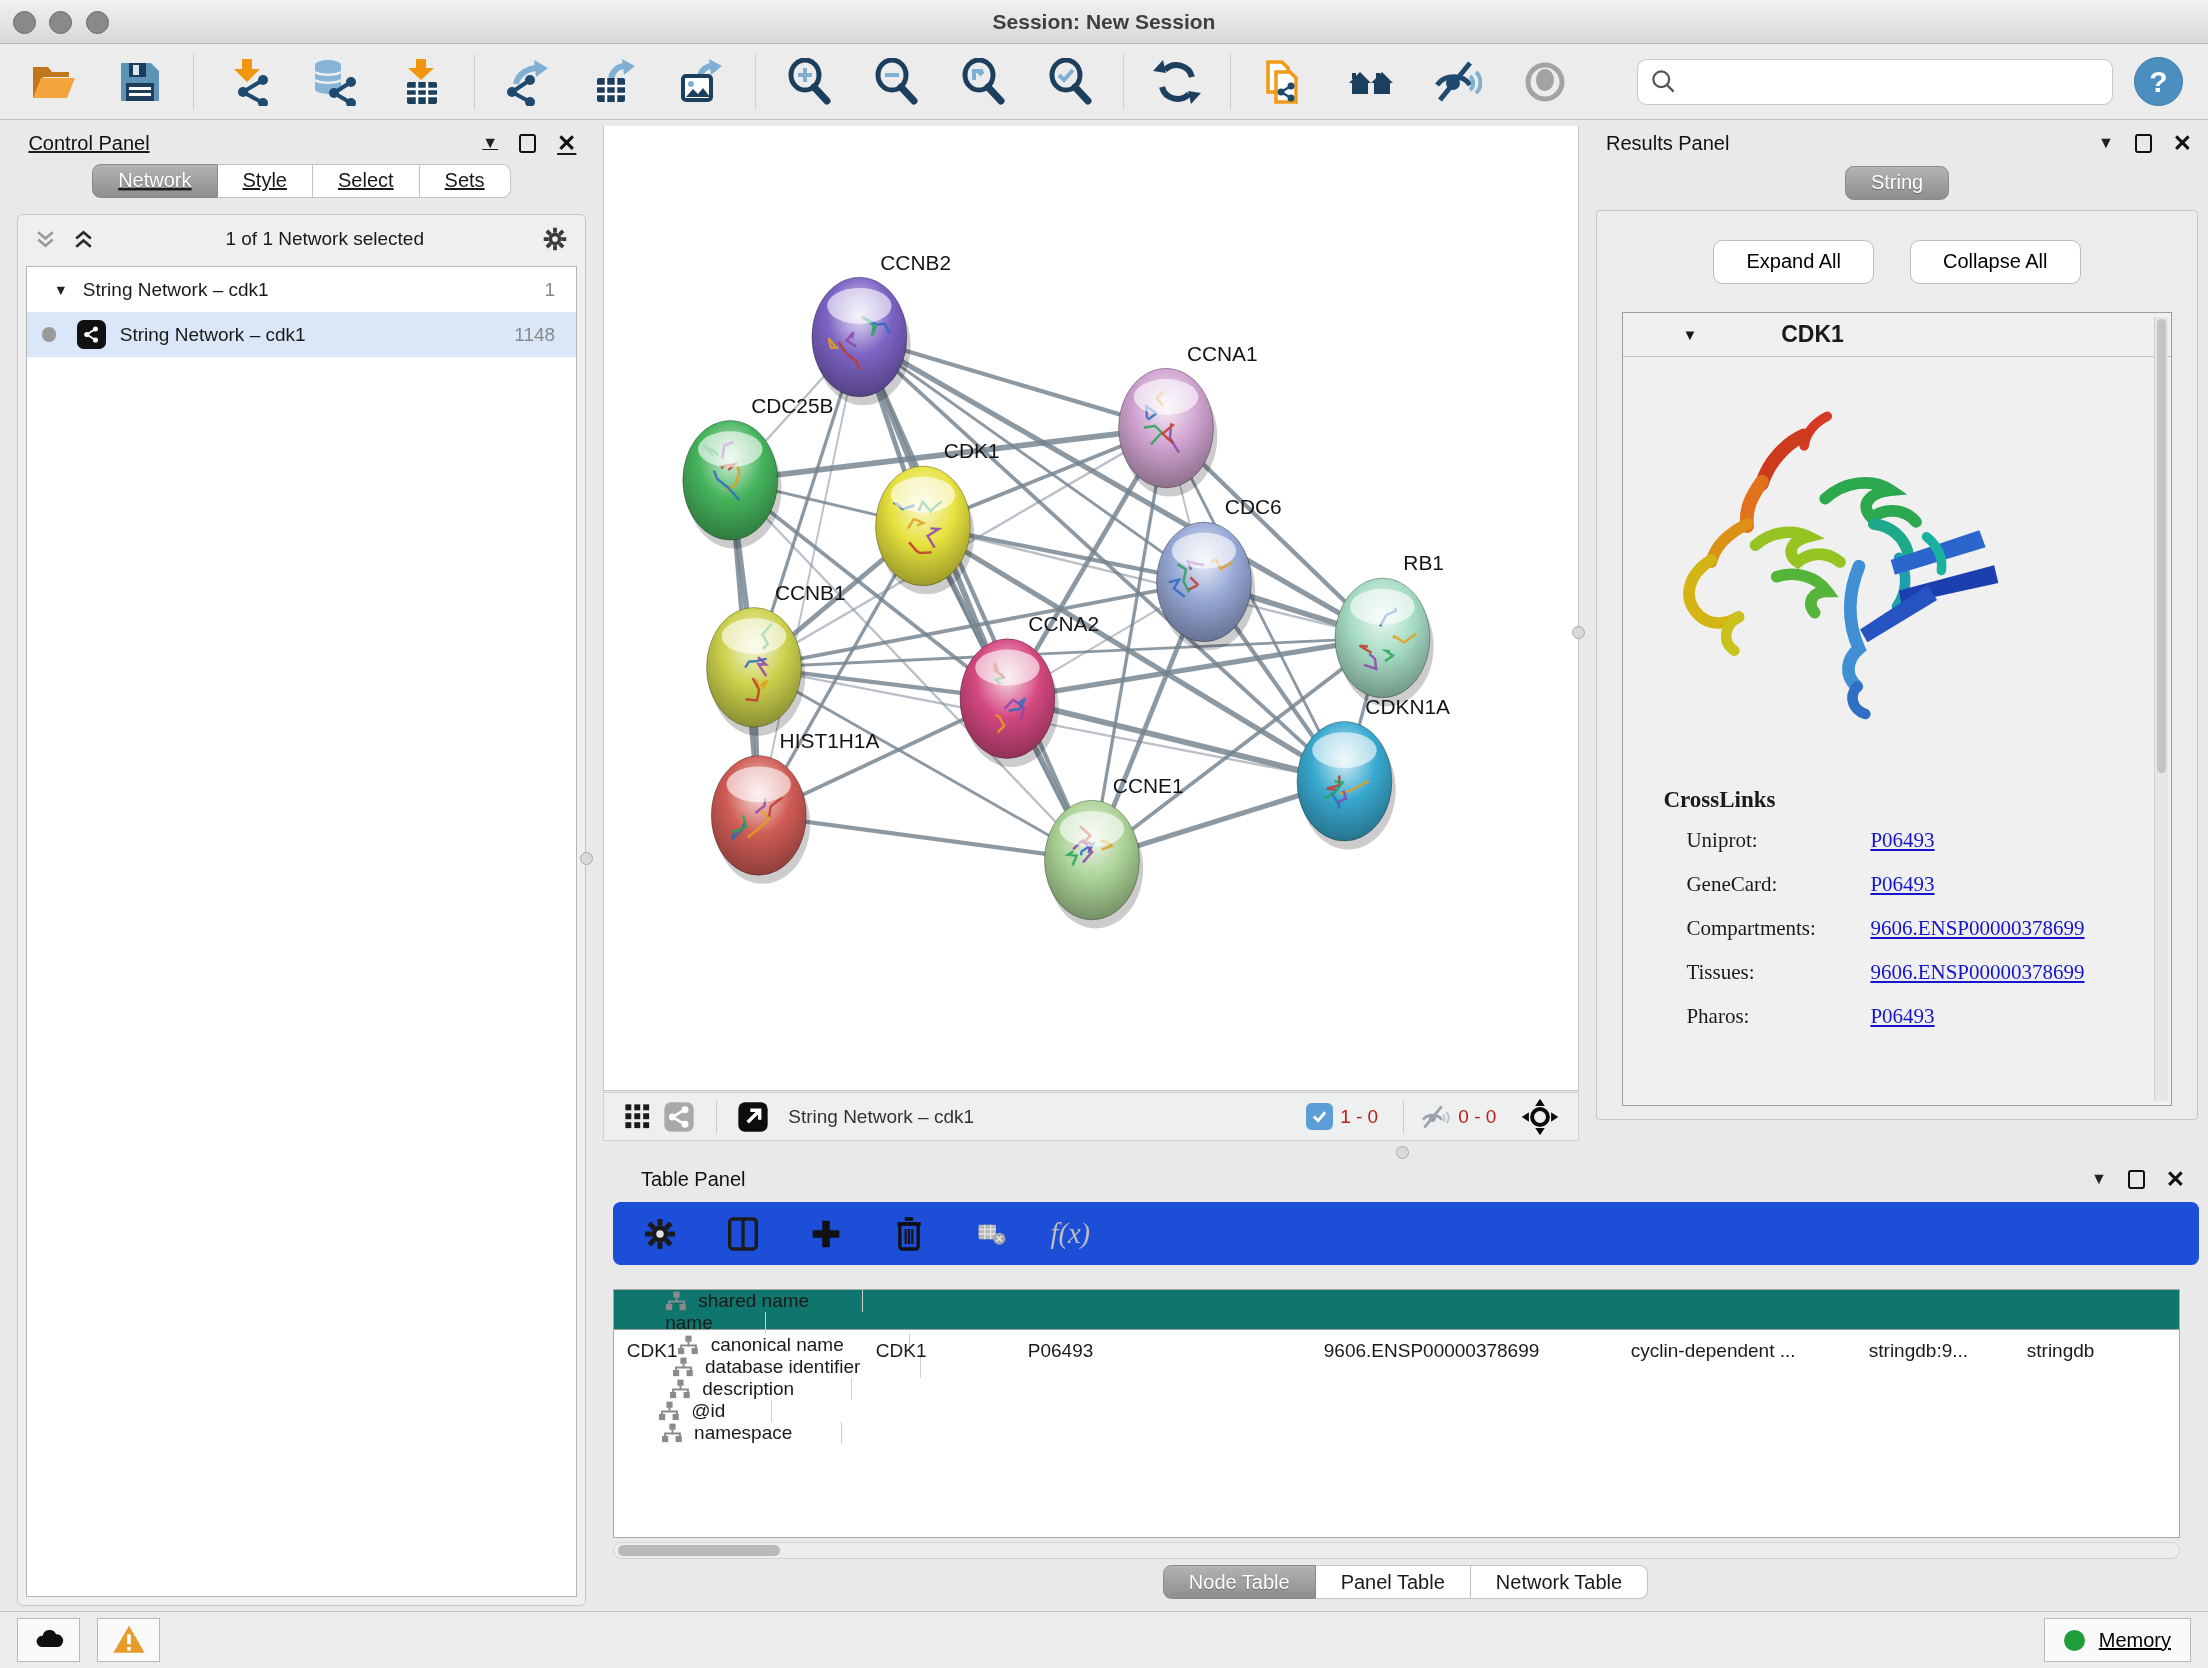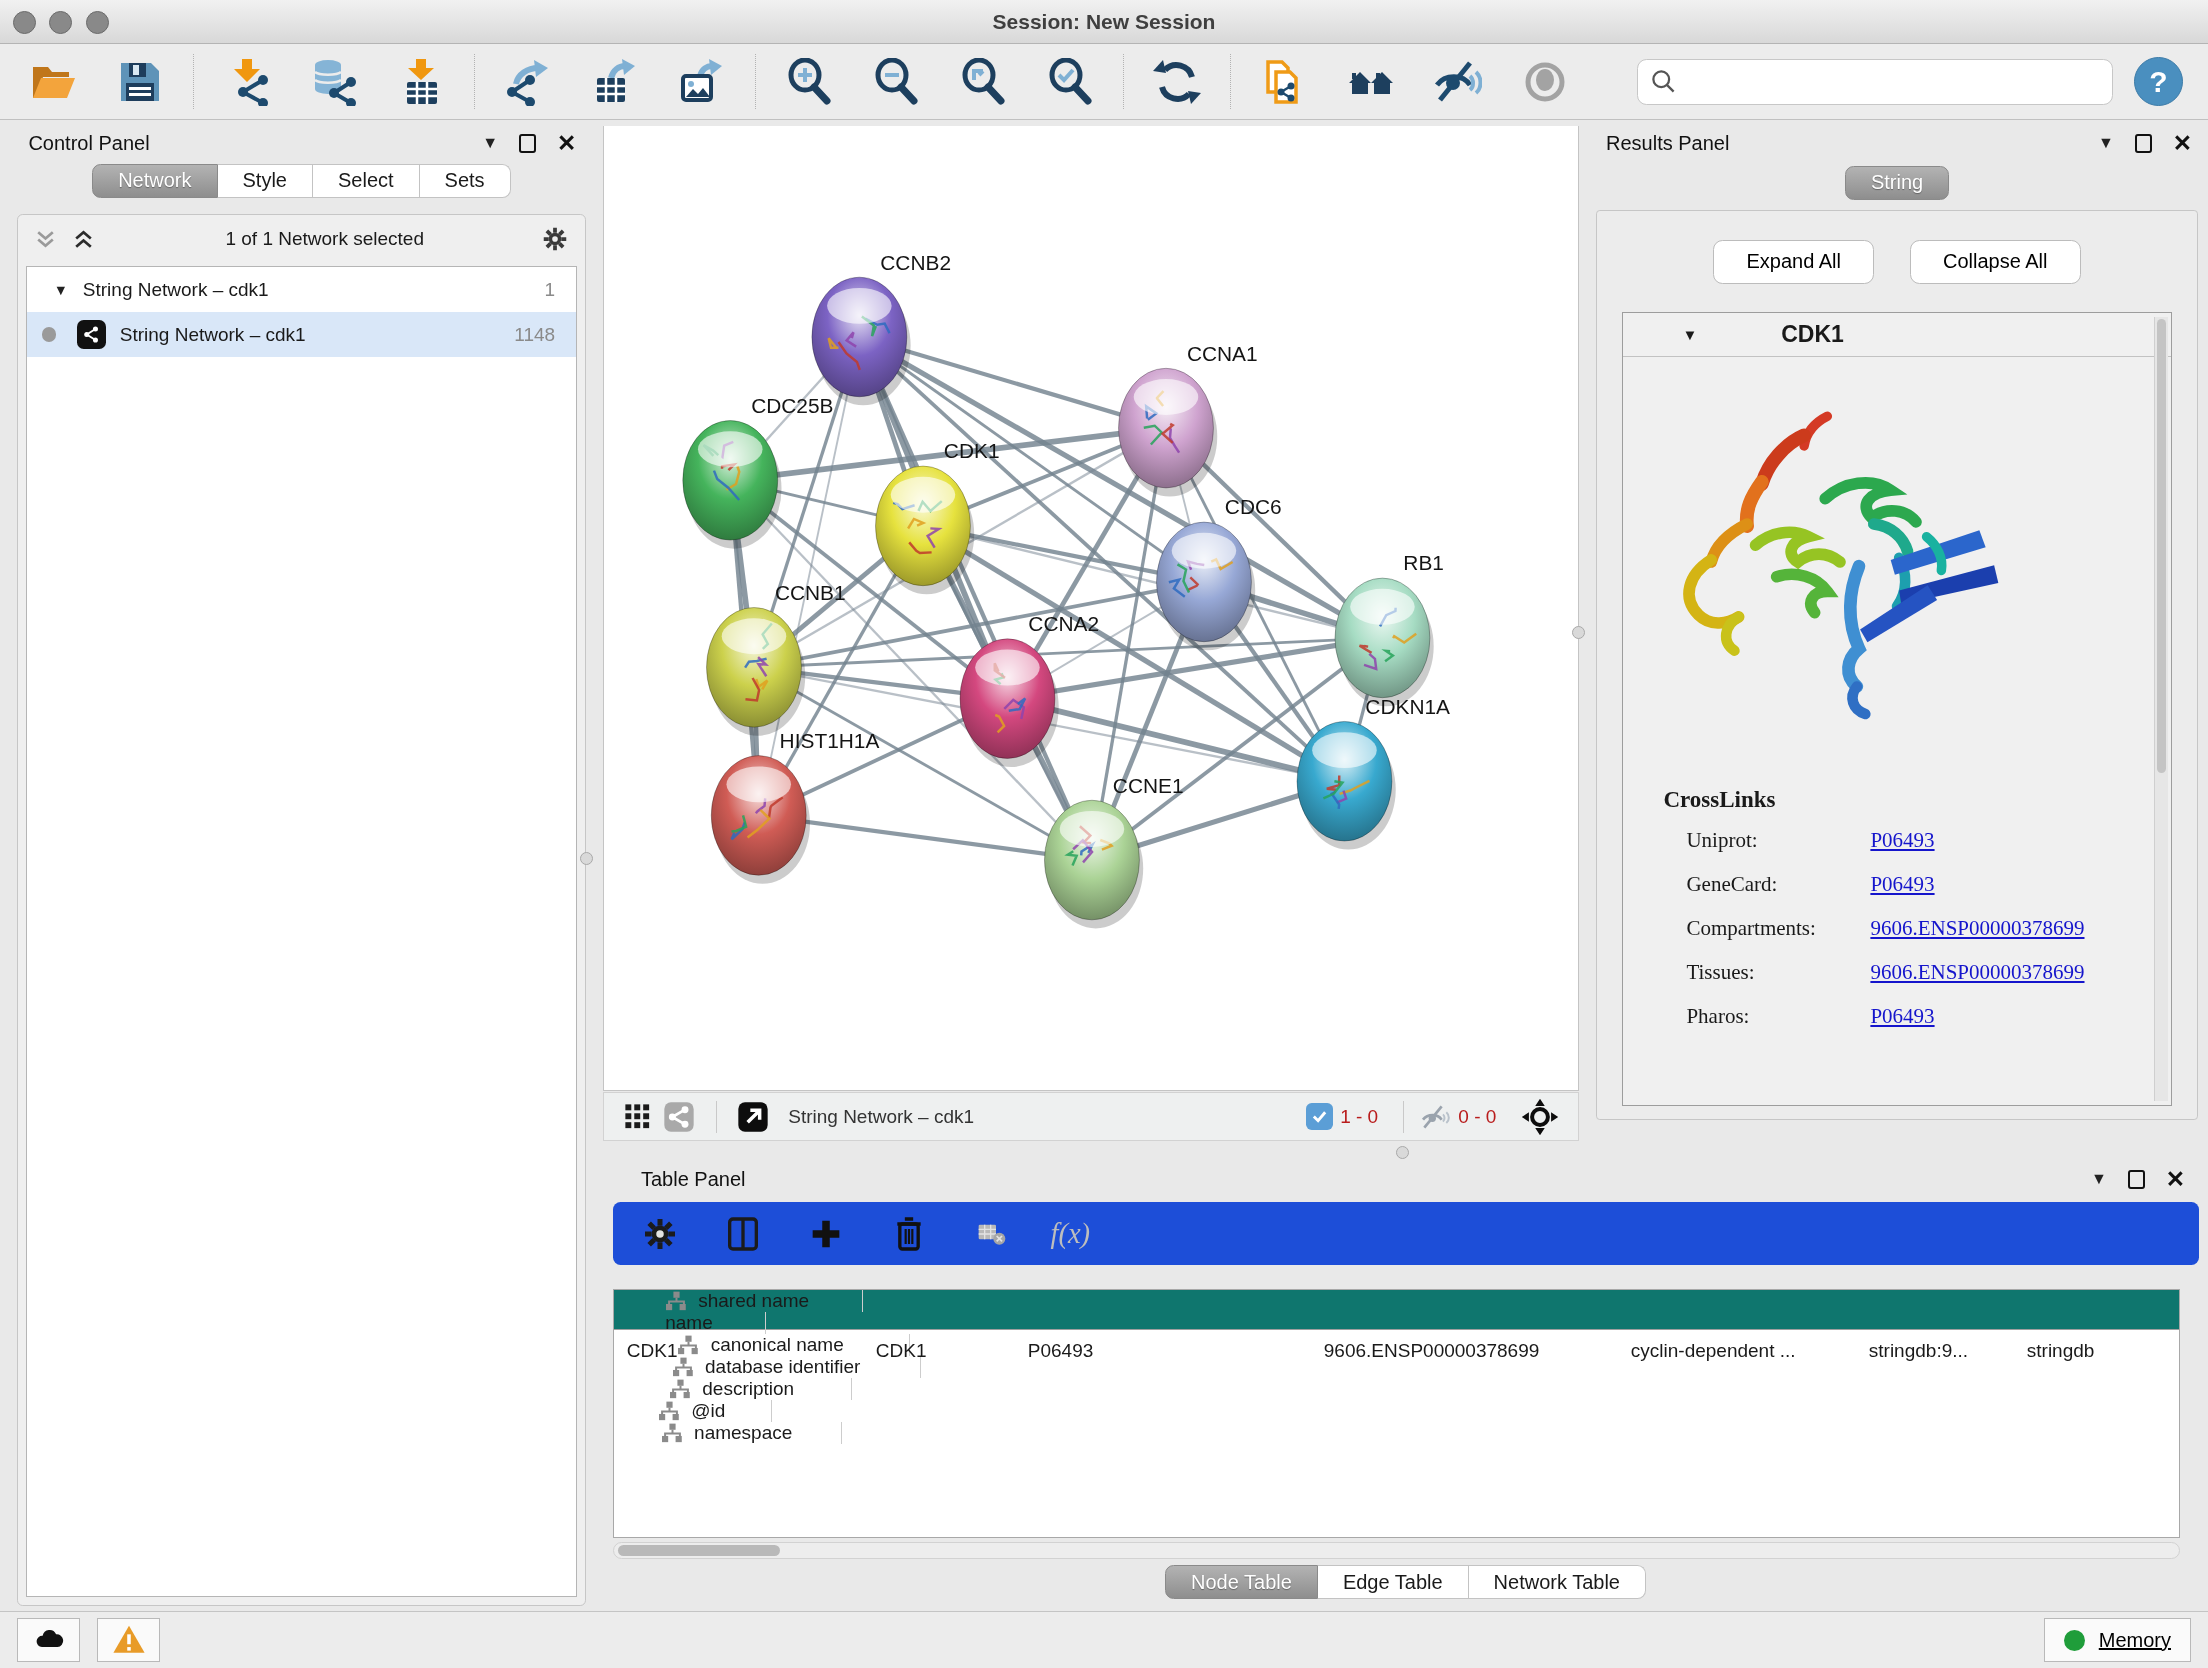--- a/index.html
+++ b/index.html
@@ -39,21 +39,21 @@
   .pc-close { font-size:23px; font-weight:bold; color:#111; }
   .tabstrip { display:flex; }
   .tab { height:34px; padding:0 25px; display:flex; align-items:center; font-size:20px;
     background:#fff; border:1px solid #c3c3c3; border-left:none; cursor:pointer; }
   .tab:first-child { border-left:1px solid #c3c3c3; border-radius:8.6px 0 0 8.6px; }
   .tab:last-child { border-radius:0 8.6px 8.6px 0; }
   .tab.single { border-radius:8.6px; border-left:1px solid #c3c3c3; }
   .tab.active { background:linear-gradient(#b3b3b3,#8e8e8e); color:#fff; border-color:#8a8a8a;
     text-shadow:0 1px 1px rgba(0,0,0,.35); }
   
-  #control-panel { position:absolute; left:11.4px; top:126px; width:580px; height:1480px; }
+  #control-panel { position:absolute; left:11.4px; top:126px; width:580px; height:1480px;text-decoration:underline; }
   #control-panel .panel-head { padding:0 15px 0 17px; }
   #cp-tabs { display:flex; justify-content:center; margin-top:3.8px; }
   #cp-box { position:absolute; left:5.7px; right:5.7px; top:88px; bottom:0;
     background:#efefef; border:1px solid #c6c6c6; border-radius:5.7px; }
   #cp-status { display:flex; align-items:center; height:48px; padding:0 15px; }
   #cp-status .chev { margin-right:13.3px; }
   #cp-status-text { flex:1; text-align:center; font-size:19px; }
   #cp-list { position:absolute; left:7.6px; right:7.6px; top:51px; bottom:7.6px;
     background:#fff; border:1px solid #b5b5b5; overflow:hidden; }
   .cp-row { display:flex; align-items:center; height:45px; font-size:19px; }
@@ -889,21 +889,21 @@
         <div class="td" style="width: 238px;">cyclin-dependent ...</div>
         <div class="td" style="width: 158px;">stringdb:9...</div>
         <div class="td" style="width: 228px;">stringdb</div>
       </div>
   </div>
   <div id="tp-hscroll">
       <div id="tp-hthumb"></div>
     </div>
   <div id="tp-tabs" class="tabstrip">
       <span class="tab active">Node Table</span>
-      <span class="tab">Edge Table</span>
+      <span class="tab">Panel Table</span>
       <span class="tab">Network Table</span>
     </div>
 </div>
 
 <span class="split-dot" style="left:580px; top:852px;"></span>
 <span class="split-dot" style="left:1572px; top:626px;"></span>
 <span class="split-dot" style="left:1396px; top:1146px;"></span>
 
 <div id="statusbar">
   <button class="sb-btn">

